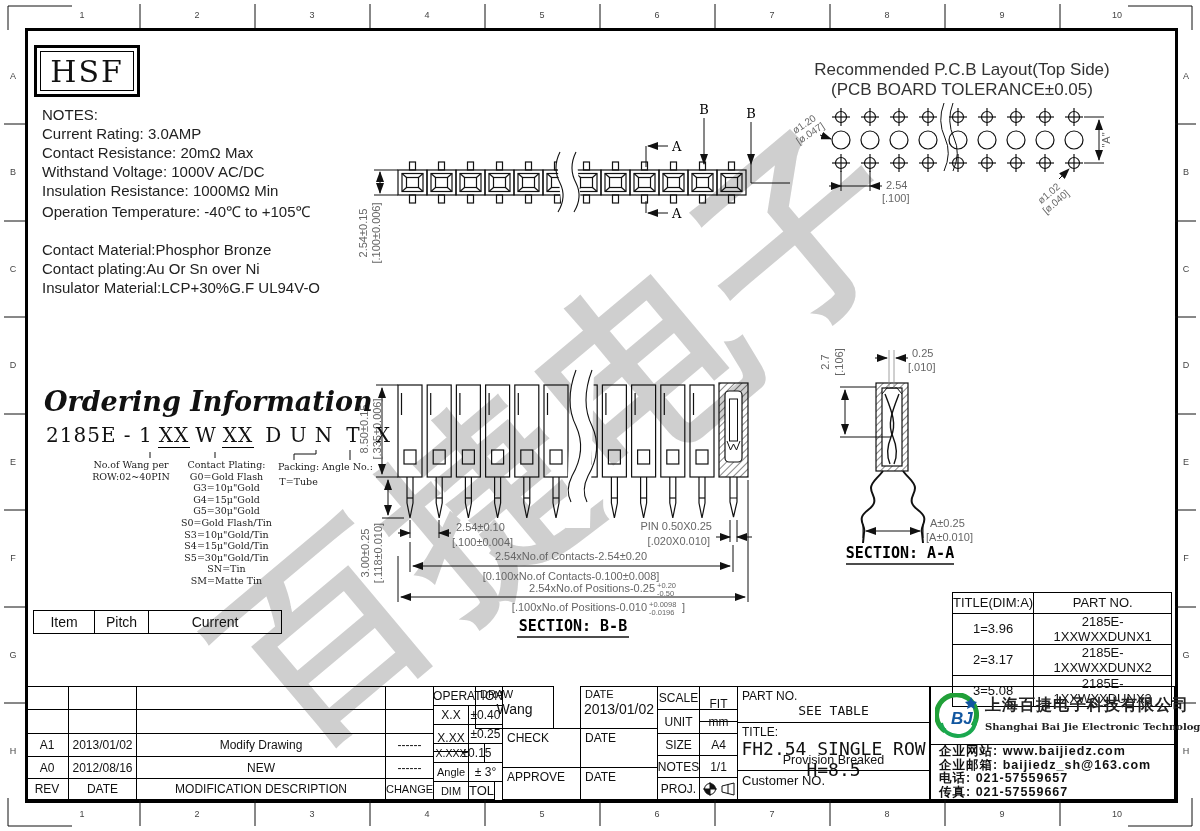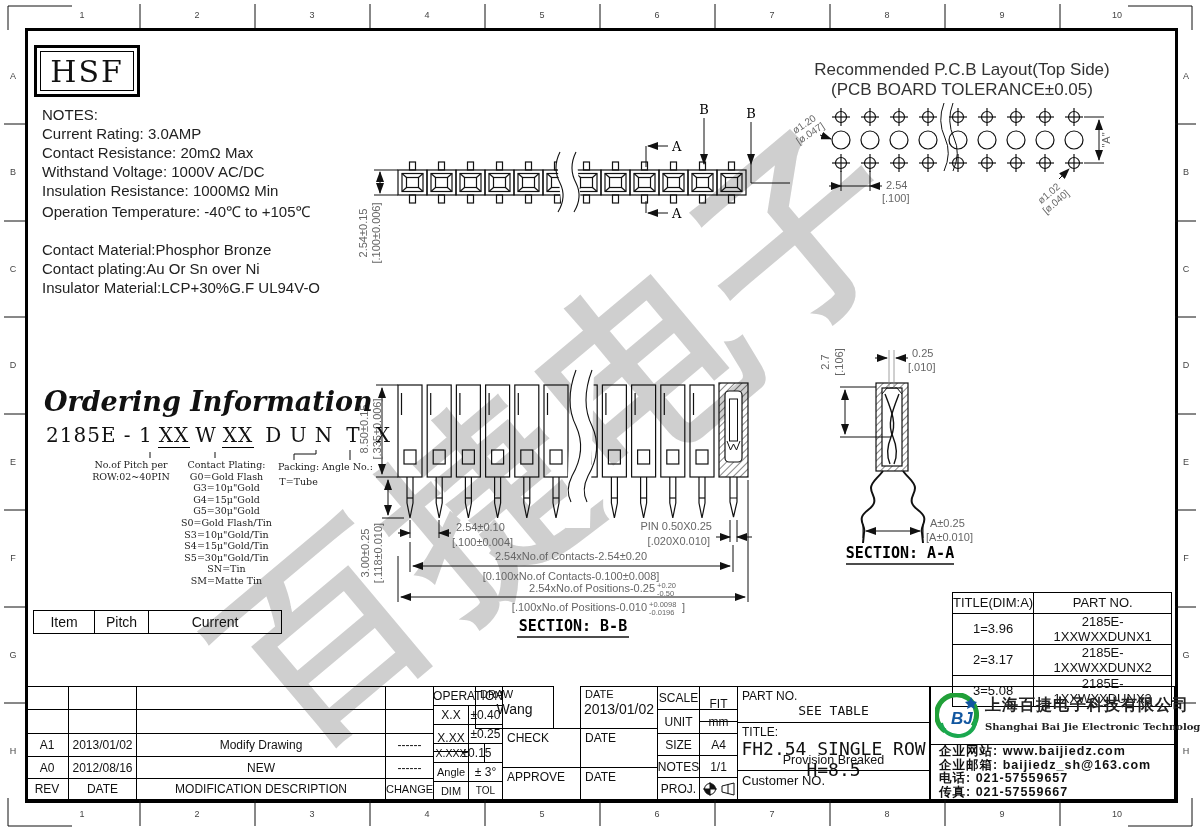--- a/index.html
+++ b/index.html
@@ -113,21 +113,21 @@
   <div class="abs note htext" style="top:201px">Operation Temperature: -40℃ to +105℃</div>
   <div class="abs note htext" style="top:241px">Contact Material:Phosphor Bronze</div>
   <div class="abs note htext" style="top:260px">Contact plating:Au Or Sn over Ni</div>
   <div class="abs note htext" style="top:279px">Insulator Material:LCP+30%G.F UL94V-O</div>
 
   <div class="abs htext" id="ordtitle">Ordering Information</div>
   <div class="abs htext" id="ordcode">
     <span>2185E - 1</span><span class="u">XX</span><span>W</span><span class="u">XX</span><span style="margin-left:6px">D U N</span><span style="margin-left:8px">T</span><span style="margin-left:10px">X</span>
   </div>
   <div class="abs ordlab htext" style="left:85px;top:459px;width:92px;text-align:center">
-    <div>No.of Pitch per</div>
+    <div>No.of Wang per</div>
     <div>ROW:02~40PIN</div>
   </div>
   <div class="abs ordlab htext" style="left:181px;top:459px">
     <div>Contact Plating:</div>
     <div>G0=Gold Flash</div>
     <div>G3=10μ"Gold</div>
     <div>G4=15μ"Gold</div>
     <div>G5=30μ"Gold</div>
     <div>S0=Gold Flash/Tin</div>
     <div>S3=10μ"Gold/Tin</div>
@@ -197,21 +197,21 @@
   <div class="abs tb htext" style="left:433px;top:686px;width:70px;height:20px">OPERATION</div>
   <div class="abs tb htext" style="left:433px;top:705px;width:36px;height:20px">X.X</div>
   <div class="abs tb htext" style="left:468px;top:705px;width:35px;height:20px">±0.40</div>
   <div class="abs tb htext" style="left:433px;top:724px;width:36px;height:28px">X.XX</div>
   <div class="abs tb htext" style="left:468px;top:724px;width:35px;height:20px">±0.25</div>
   <div class="abs tb htext" style="left:433px;top:743px;width:36px;height:20px;font-size:10.5px">X.XXX</div>
   <div class="abs tb htext" style="left:468px;top:743px;width:17px;height:20px">±0.15</div>
   <div class="abs tb htext" style="left:433px;top:762px;width:36px;height:20px;font-size:11px">Angle</div>
   <div class="abs tb htext" style="left:468px;top:762px;width:35px;height:20px">± 3°</div>
   <div class="abs tb htext" style="left:433px;top:781px;width:36px;height:19px;font-size:11px">DIM</div>
-  <div class="abs tb htext" style="left:468px;top:781px;width:35px;height:19px;font-size:10px">TOL</div>
+  <div class="abs tb htext" style="left:468px;top:781px;width:27px;height:19px;font-size:13px">TOL</div>
 
   <div class="abs tb htext" style="left:475px;top:686px;width:79px;height:43px">
     <span class="corner-label">DRAW</span>
     <span class="cell-val">Wang</span>
   </div>
   <div class="abs tb htext" style="left:580px;top:686px;width:78px;height:43px">
     <span class="corner-label">DATE</span>
     <span class="cell-val">2013/01/02</span>
   </div>
   <div class="abs tb lab htext" style="left:502px;top:728px;width:79px;height:40px">CHECK</div>

